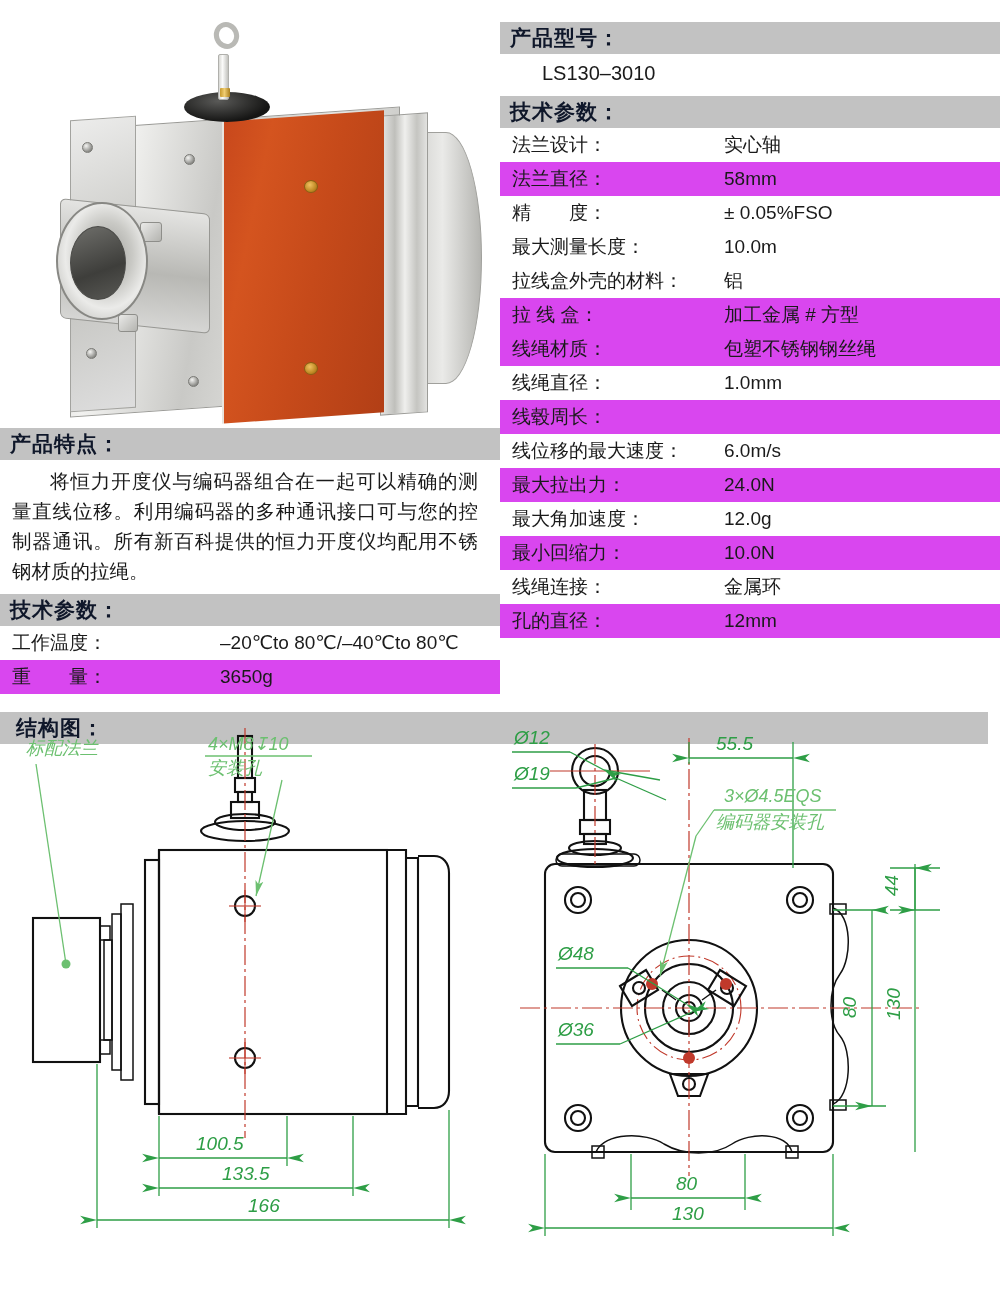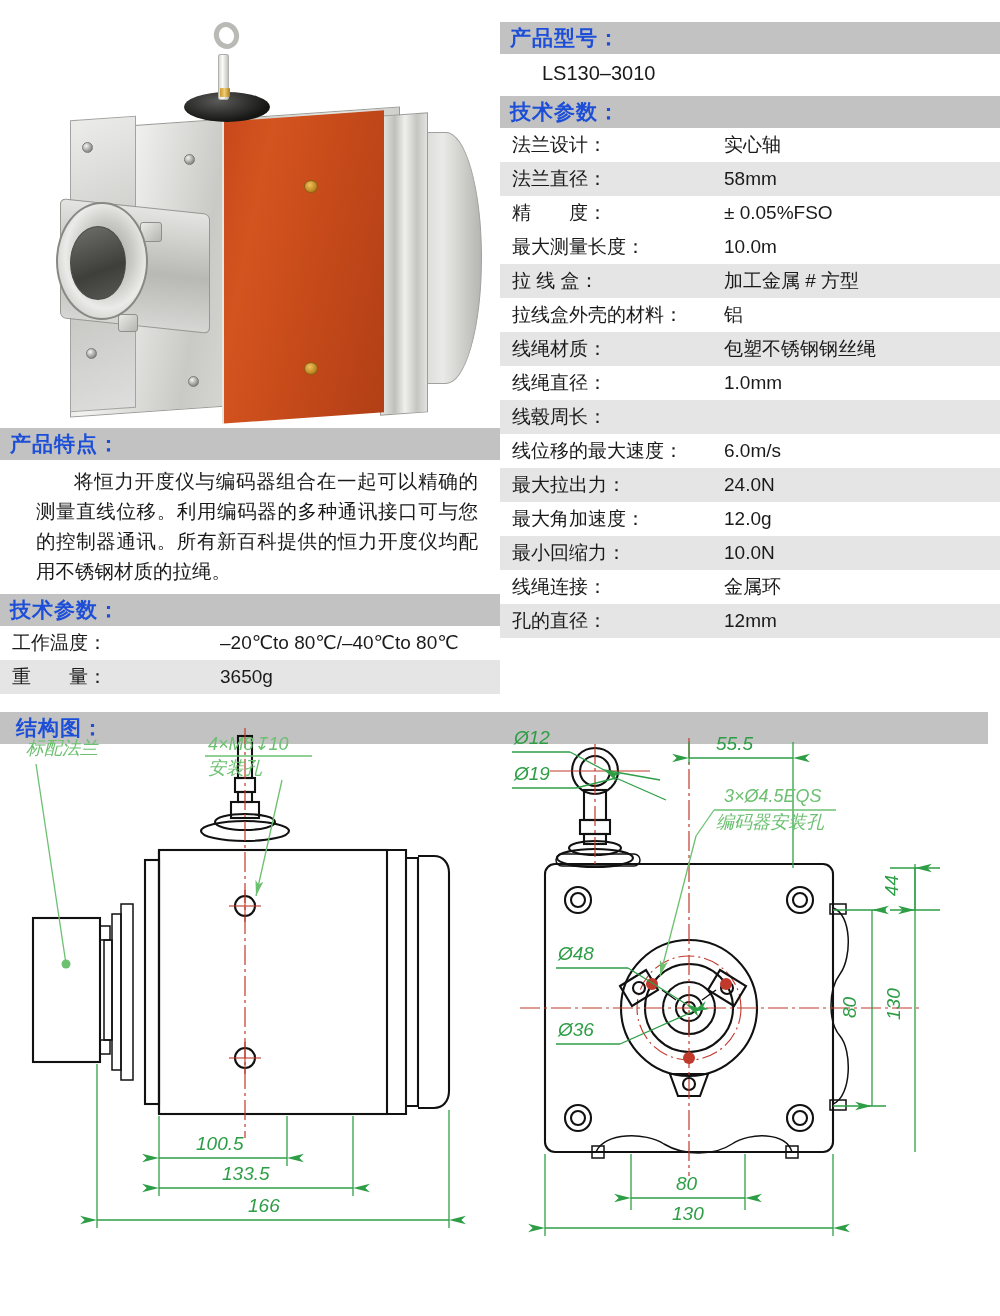--- a/index.html
+++ b/index.html
@@ -14,21 +14,21 @@
 
   
   .bar {
     background: #c2c2c2;
     font-weight: bold;
     font-size: 21px;
     line-height: 32px;
     height: 32px;
     padding-left: 10px;
     letter-spacing: 1px;
-    color: #1d4ed8;
+    color: #0f172a;
   }
 
   
   .top { display: flex; width: 1000px; height: 718px; }
   .top-left  { width: 500px; position: relative; }
   .top-right { width: 500px; padding-top: 22px; }
 
   
   .photo-wrap {
     width: 500px; height: 428px;
@@ -145,38 +145,37 @@
   }
 
   
   .spec-row {
     display: flex;
     font-size: 19px;
     line-height: 34px;
     height: 34px;
     padding-left: 12px;
   }
-  .spec-row.alt { background: #e5e5e5; }
+  .spec-row.alt { background: #d946ef; }
   .spec-k { width: 212px; white-space: pre; }
   .spec-v { flex: 1; }
 
   .model-line {
     font-size: 20px; line-height: 38px; height: 42px;
     padding-left: 42px;
   }
 
   
   .feature-p {
     font-size: 19.5px;
     line-height: 30px;
     padding: 6px 22px 0 12px;
     text-indent: 38px;
     text-align: justify;
     font-weight: 500;
-    margin-left: 24px;
   }
 
   .left-spec .spec-k { width: 200px; }
   .left-spec .spec-v { padding-left: 8px; }
 
   
   .draw-area { position: relative; width: 1000px; height: 548px; }
   .draw { position: absolute; top: 0; font-style: italic; }
   svg { display: block; overflow: visible; }
   .ln   { stroke: #111; stroke-width: 2.1; fill: none; }
@@ -267,27 +266,27 @@
           <span class="spec-v">58mm</span>
         </div>
       <div class="spec-row">
           <span class="spec-k">精　　度：</span>
           <span class="spec-v">± 0.05%FSO</span>
         </div>
       <div class="spec-row">
           <span class="spec-k">最大测量长度：</span>
           <span class="spec-v">10.0m</span>
         </div>
+      <div class="spec-row">
+          <span class="spec-k">拉线盒外壳的材料：</span>
+          <span class="spec-v">铝</span>
+        </div>
       <div class="spec-row alt">
           <span class="spec-k">拉 线 盒：</span>
           <span class="spec-v">加工金属 # 方型</span>
-        </div>
-      <div class="spec-row">
-          <span class="spec-k">拉线盒外壳的材料：</span>
-          <span class="spec-v">铝</span>
         </div>
       <div class="spec-row alt">
           <span class="spec-k">线绳材质：</span>
           <span class="spec-v">包塑不锈钢钢丝绳</span>
         </div>
       <div class="spec-row">
           <span class="spec-k">线绳直径：</span>
           <span class="spec-v">1.0mm</span>
         </div>
       <div class="spec-row alt">

